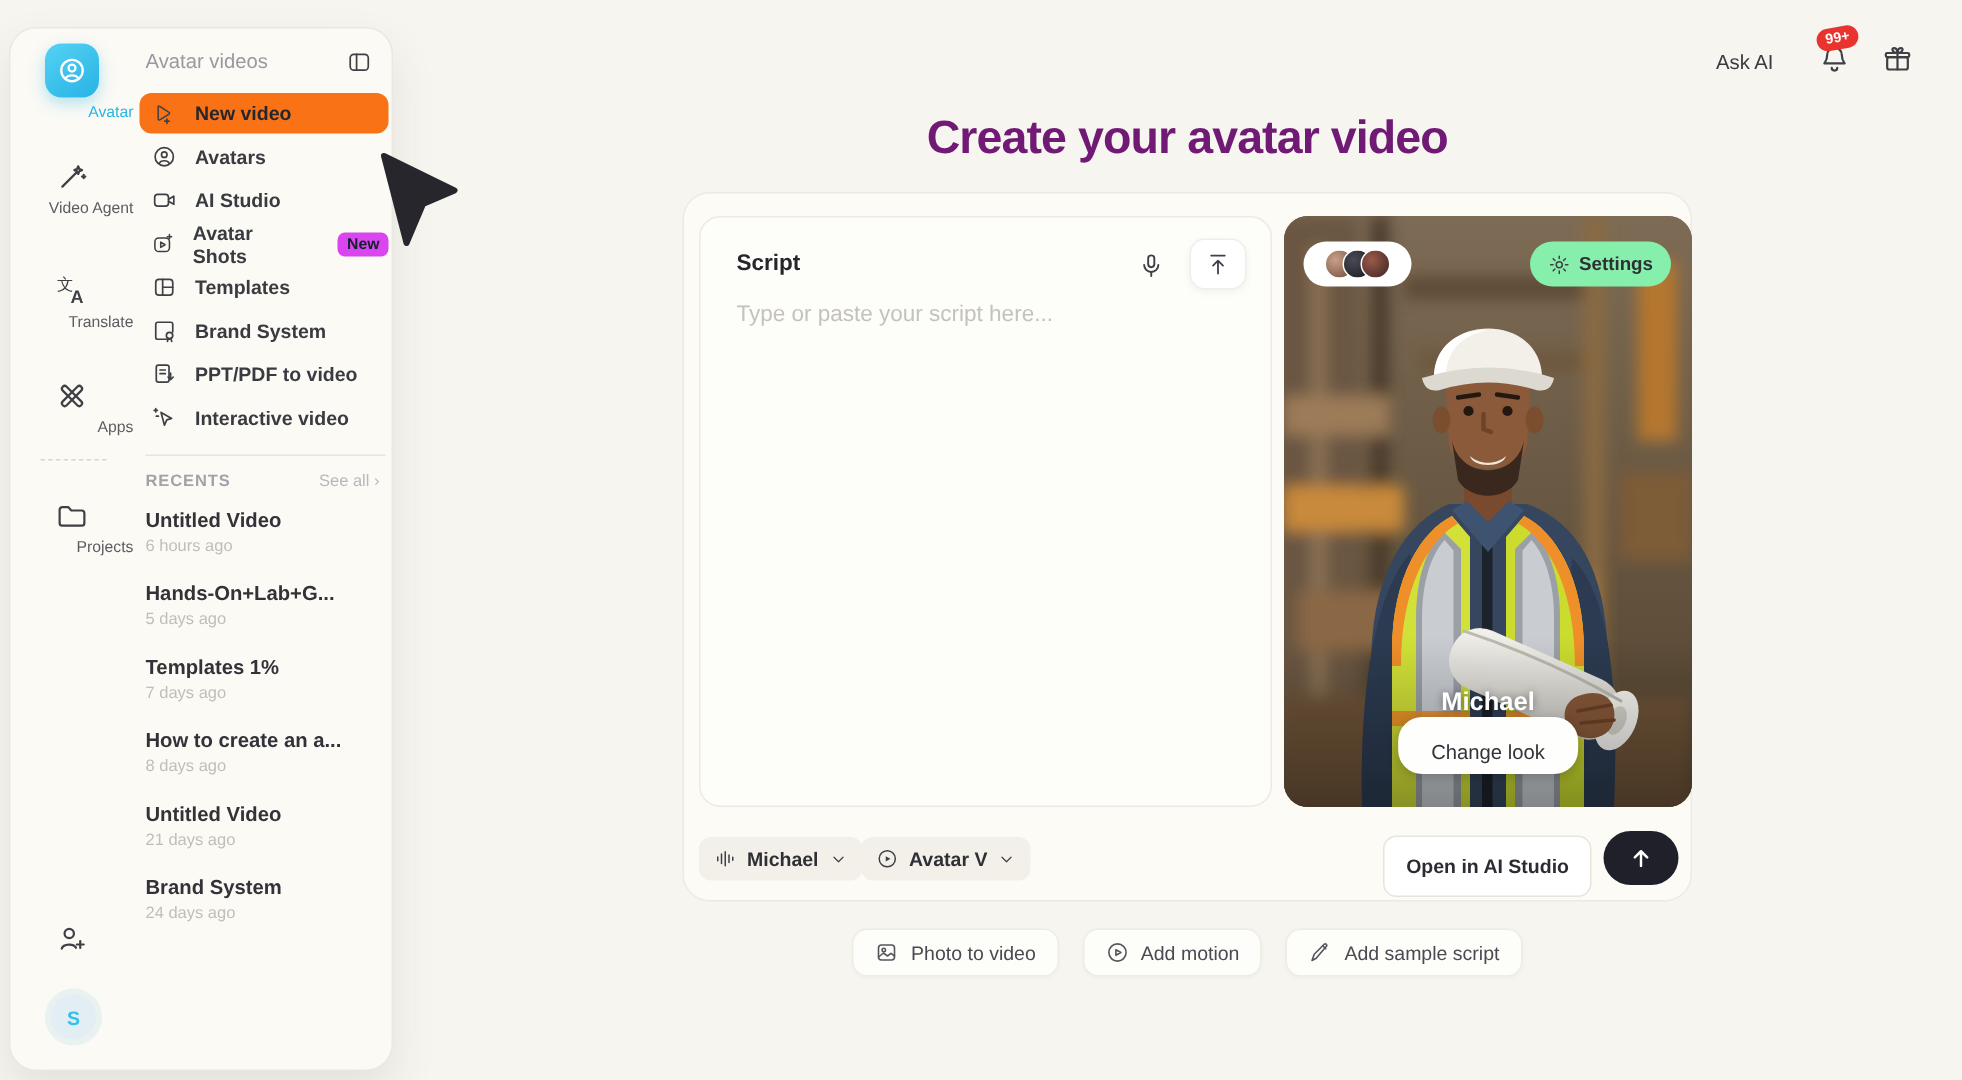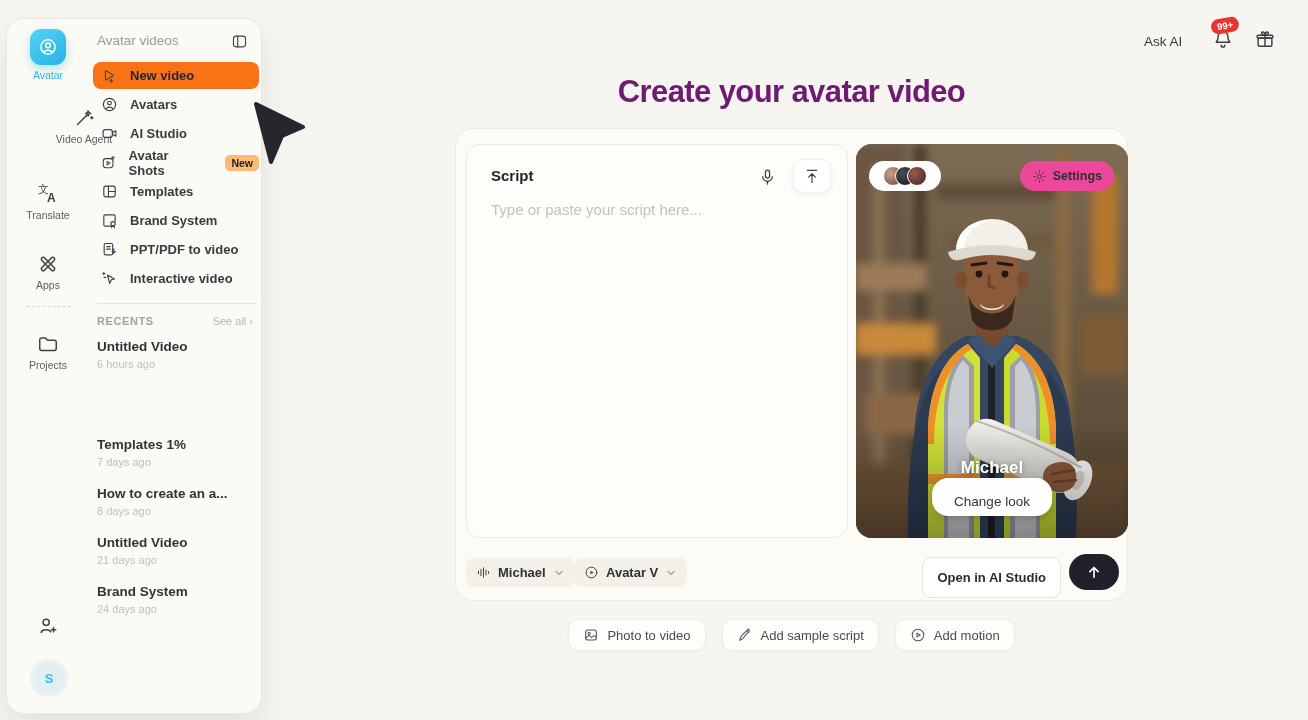--- a/index.html
+++ b/index.html
@@ -3,21 +3,21 @@
 <meta charset="utf-8">
 <style>
   * { margin:0; padding:0; box-sizing:border-box; }
   body { background:#e9e8e3; font-family:"Liberation Sans", sans-serif; }
   .stage { position:relative; width:1308px; height:720px; background:#f6f5ef; overflow:hidden; }
 
   
   .side { position:absolute; left:6px; top:18px; width:256px; height:696px;
           background:#fbfaf5; border:1px solid #ebe8e1; border-radius:18px;
           box-shadow:0 14px 30px rgba(60,55,45,.10); }
-  .rail-item { position:absolute; left:0; width:82px; text-align:center; cursor:pointer; }
+  .rail-item { position:absolute; left:0; width:82px; text-align:right; cursor:pointer; }
   .rail-label { font-size:10.5px; color:#5d5c63; margin-top:4px; }
   .rail-label.active { color:#2ab5e5; }
   .avatar-tile { width:36px; height:36px; margin:0 auto; border-radius:11px;
                  background:linear-gradient(145deg,#55d2f4,#27b2e5);
                  display:flex; align-items:center; justify-content:center;
                  box-shadow:0 4px 10px rgba(42,181,229,.35); }
   .rail-ic { display:block; margin:0 auto; }
   .rail-divider { position:absolute; left:20px; top:287px; width:44px; border-top:1px dashed #d8d5cd; }
   .profile-circle { position:absolute; left:27px; top:644px; width:30px; height:30px; border-radius:50%;
                     background:#e2eef3; color:#35bfea; font-weight:bold; font-size:13px;
@@ -26,21 +26,21 @@
 
   .panel-title { position:absolute; left:90px; top:14px; font-size:13.5px; color:#9a98a0; }
   .collapse-btn { position:absolute; left:220px; top:11px; width:24px; height:22px; cursor:pointer;
                   display:flex; align-items:center; justify-content:center; border-radius:6px; }
 
   .menu-item { position:absolute; left:86px; width:166px; height:27px; border-radius:8px;
                display:flex; align-items:center; padding-left:8px; cursor:pointer; }
   .menu-item.active { background:#f97316; }
   .menu-item .mi-label { font-size:13px; color:#3a3a41; font-weight:bold; margin-left:12px; }
   .menu-item.active .mi-label { color:#26262d; }
-  .badge-new { margin-left:24px; background:#fdba74; color:#12222c; font-size:10.5px; font-weight:bold;
+  .badge-new { margin-left:24px; background:#d946ef; color:#12222c; font-size:10.5px; font-weight:bold;
                padding:2px 6px; border-radius:5px; }
   .menu-divider { position:absolute; left:90px; top:284px; width:160px; border-top:1px solid #e7e4dd; }
   .recents-header { position:absolute; left:90px; top:296px; font-size:11px; letter-spacing:.6px; color:#a3a1a8; font-weight:bold;}
   .see-all { position:absolute; top:296px; right:8px; font-size:11px; color:#b9b7bd; cursor:pointer; }
   .recent-item { position:absolute; left:90px; width:158px; cursor:pointer; }
   .recent-title { font-size:13.5px; font-weight:bold; color:#333238; white-space:nowrap; overflow:hidden; }
   .recent-time { font-size:11px; color:#c0beb7; margin-top:4px; }
 
   
   .askai { position:absolute; left:1138px; top:30px; height:22px; padding:0 6px; border:none; background:transparent;
@@ -69,21 +69,21 @@
 
   .avatar-card { position:absolute; left:400px; top:15px; width:272px; height:394px; border-radius:16px;
                  overflow:hidden; background:#6b5a48; }
   .avatar-card svg.scene { position:absolute; left:0; top:0; }
   .avgroup-pill { position:absolute; left:13px; top:17px; width:72px; height:30px; background:#fff;
                   border-radius:15px; display:flex; align-items:center; justify-content:center; cursor:pointer; }
   .avgroup-pill .mini { width:20px; height:20px; border-radius:50%; border:1.5px solid #fff; margin:0 -4px; }
   .m1 { background:radial-gradient(circle at 35% 35%, #c9a08a, #6e4a38); }
   .m2 { background:radial-gradient(circle at 35% 35%, #4a4a56, #17171d); }
   .m3 { background:radial-gradient(circle at 35% 35%, #9a5a4a, #3c2420); }
-  .settings-pill { position:absolute; right:14px; top:17px; height:30px; padding:0 12px; background:#ec4899;
+  .settings-pill { position:absolute; right:14px; top:17px; height:30px; padding:0 12px; background:#86efac;
                    border-radius:15px; display:flex; align-items:center; gap:6px; cursor:pointer; border:none;
                    font-family:inherit; }
   .settings-pill span { font-size:12.5px; font-weight:bold; color:#2f2f36; }
   .avatar-name { position:absolute; left:0; bottom:60px; width:100%; text-align:center; color:#fff;
                  font-size:17px; font-weight:800; text-shadow:0 1px 6px rgba(0,0,0,.45); }
   .change-look { position:absolute; left:50%; transform:translateX(-50%); bottom:22px; height:38px;
                  padding:16px 22px; background:#fefefc; border:none; border-radius:16px; font-family:inherit;
                  font-size:13.5px; color:#33333a; cursor:pointer; box-shadow:0 2px 8px rgba(0,0,0,.2); }
 
   .ctl-pill { position:absolute; top:429px; height:29px; padding:0 10px; background:#f2f0e9; border:none;
@@ -117,21 +117,21 @@
       <div class="avatar-tile">
         <svg width="20" height="20" viewBox="0 0 24 24" style="stroke:#fff;fill:none;stroke-width:1.8;stroke-linecap:round;stroke-linejoin:round;">
           <circle cx="12" cy="12" r="8.6"></circle>
             <circle cx="12" cy="10" r="2.8"></circle>
             <path d="M7.2 18.2c1.2-3.2 8.4-3.2 9.6 0"></path>
         </svg>
       </div>
       <div class="rail-label active">Avatar</div>
     </div>
 
-    <div class="rail-item" style="top:88px;margin-left:36px;">
+    <div class="rail-item" style="top:88px;">
       <svg class="rail-ic ic" width="22" height="22" viewBox="0 0 24 24">
         <path d="M5 19 L15 9"></path>
           <path d="M16.5 4.2l.8 2 2 .8-2 .8-.8 2-.8-2-2-.8 2-.8z"></path>
           <path d="M20.5 10.5v2.4M19.3 11.7h2.4"></path>
       </svg>
       <div class="rail-label">Video Agent</div>
     </div>
 
     <div class="rail-item" style="top:162px;">
       <svg class="rail-ic" width="24" height="24" viewBox="0 0 24 24">
@@ -248,20 +248,24 @@
     </div>
 
     <div class="menu-divider"></div>
 
     <div class="recents-header">RECENTS</div>
     <div class="see-all">See all ›</div>
 
     <div class="recent-item" style="top:320px;">
       <div class="recent-title">Untitled Video</div>
       <div class="recent-time">6 hours ago</div>
+    </div>
+    <div class="recent-item" style="top:369px;">
+      <div class="recent-title">Hands-On+Lab+G...</div>
+      <div class="recent-time">5 days ago</div>
     </div>
     <div class="recent-item" style="top:418px;">
       <div class="recent-title">Templates 1%</div>
       <div class="recent-time">7 days ago</div>
     </div>
     <div class="recent-item" style="top:467px;">
       <div class="recent-title">How to create an a...</div>
       <div class="recent-time">8 days ago</div>
     </div>
     <div class="recent-item" style="top:516px;">
@@ -456,31 +460,31 @@
     <button class="quick-btn">
       <svg class="ic ic-gray" width="16" height="16" viewBox="0 0 24 24">
         <rect x="4" y="4.5" width="16" height="15" rx="3"></rect>
           <circle cx="9.3" cy="9.5" r="1.7"></circle>
           <path d="M4 16.5l5-4 4 3 3.5-2.6 3.5 2.6"></path>
       </svg>
       <span>Photo to video</span>
     </button>
     <button class="quick-btn">
       <svg class="ic ic-gray" width="16" height="16" viewBox="0 0 24 24">
+        <circle cx="12" cy="12" r="8.6"></circle>
+          <path d="M10.4 9.2l5 2.8-5 2.8z"></path>
+      </svg>
+      <span>Add motion</span>
+    </button>
+    <button class="quick-btn">
+      <svg class="ic ic-gray" width="16" height="16" viewBox="0 0 24 24">
         <path d="M4 20l2.2-6.2L16.5 3.5c1-.9 3 1.1 2.1 2.1L8.2 17.8z"></path>
           <path d="M14.8 5.2l3 3"></path>
       </svg>
       <span>Add sample script</span>
-    </button>
-    <button class="quick-btn">
-      <svg class="ic ic-gray" width="16" height="16" viewBox="0 0 24 24">
-        <circle cx="12" cy="12" r="8.6"></circle>
-          <path d="M10.4 9.2l5 2.8-5 2.8z"></path>
-      </svg>
-      <span>Add motion</span>
     </button>
   </div>
 
   <svg class="big-cursor" width="64" height="74" viewBox="0 0 64 74">
     <path d="M8 8 L55 31 L34 40 L23 66 Z" fill="#26262c" stroke="#26262c" stroke-width="4" stroke-linejoin="round"></path>
   </svg>
 
 </div>
 
 </body></html>

